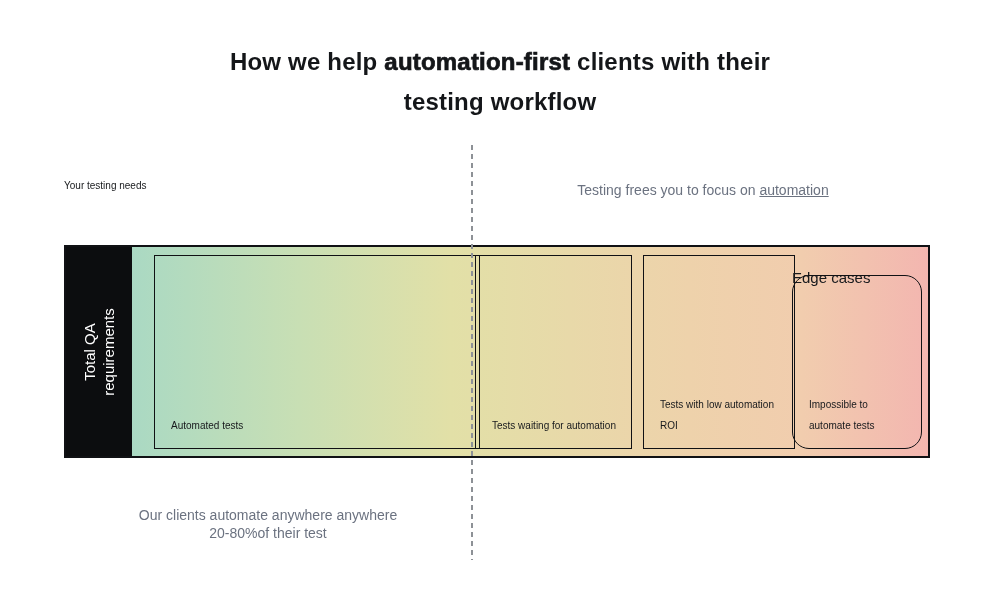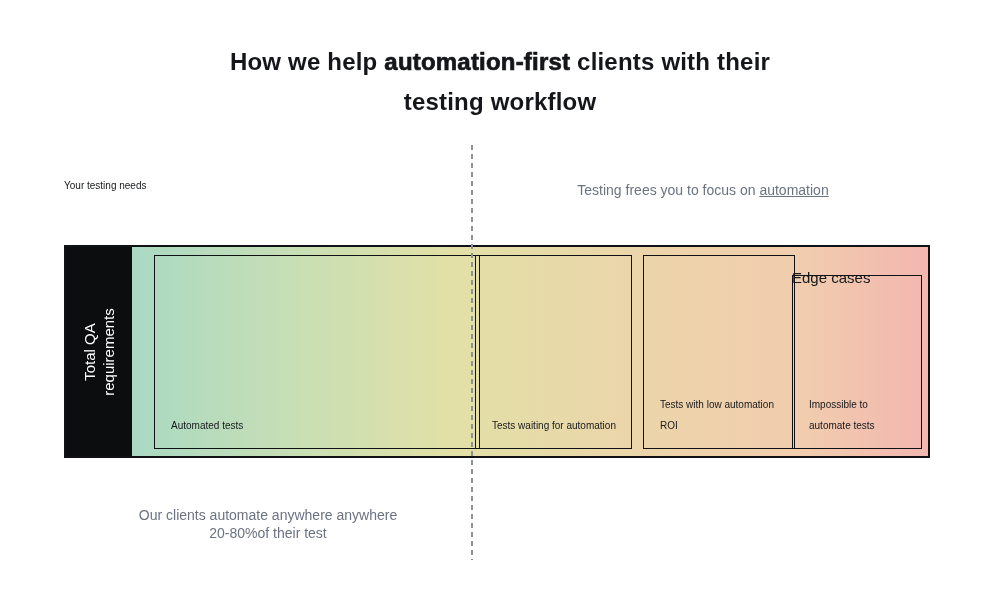--- a/index.html
+++ b/index.html
@@ -26,21 +26,21 @@
   .axis{flex:0 0 66px;width:66px;background:#0c0d0f;display:flex;align-items:center;justify-content:center;}
   .axis span{transform:rotate(-90deg);color:#ffffff;font-size:15px;line-height:19px;text-align:center;width:120px;}
 
   .grad{position:relative;flex:1;
         background:linear-gradient(90deg,#aad9c3 0%,#c8dfb4 21%,#e2e0a7 40%,#eed2ab 70%,#f1cdae 84%,#f3b6b0 100%);}
   .seg{position:absolute;border:1.5px solid #101114;box-sizing:border-box;}
   .seg-label{position:absolute;left:16px;right:9px;bottom:12px;font-size:10px;line-height:21px;color:#17191c;}
   .seg1{left:22px;top:8px;width:326px;height:194px;}
   .seg2{left:343px;top:8px;width:157px;height:194px;}
   .seg3{left:511px;top:8px;width:152px;height:194px;}
-  .seg4{left:660px;top:28px;width:130px;height:174px;}
+  .seg4{left:660px;top:28px;width:130px;height:174px;border-radius:17px;}
   .edge-label{position:absolute;left:660px;top:5px;font-size:15px;color:#17191c;margin-top:17px;}
 </style>
 </head>
 <body>
 
 <div class="canvas">
 
   <h1 class="title">
     <span class="t-line"><span>How we help </span><strong class="hl">automation-first</strong><span> clients with their</span></span>
     <span class="t-line">testing workflow</span>

